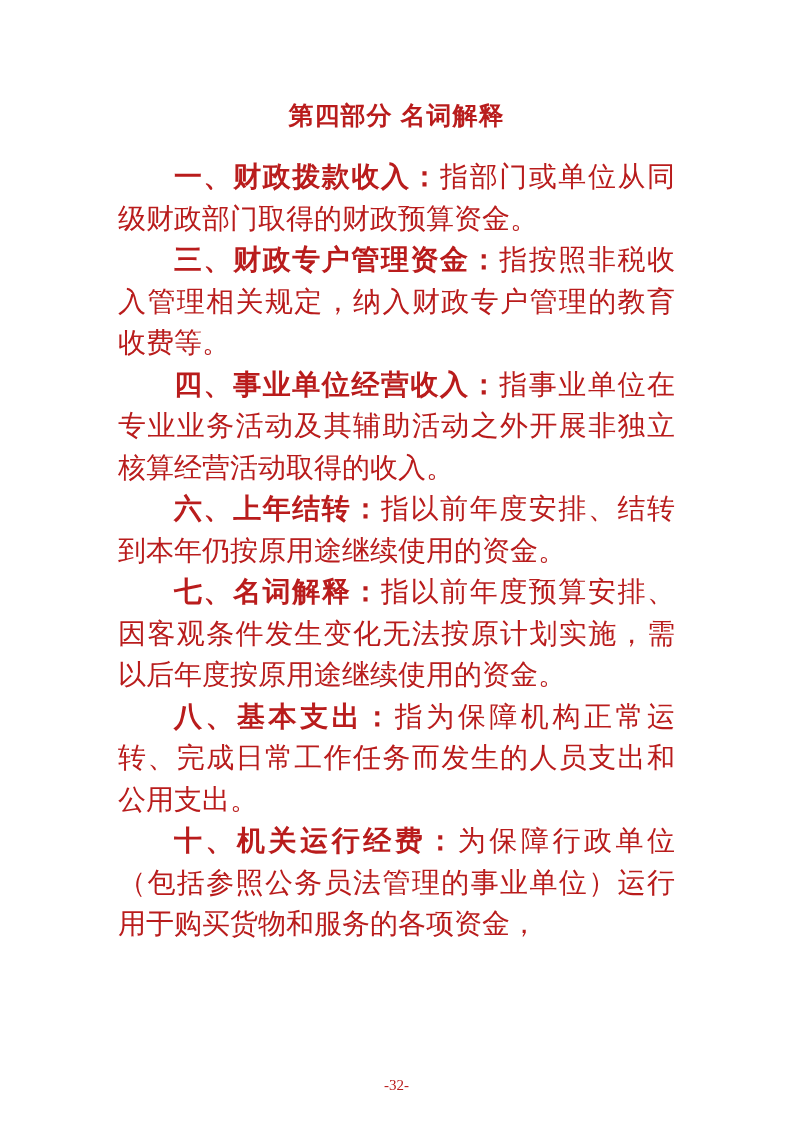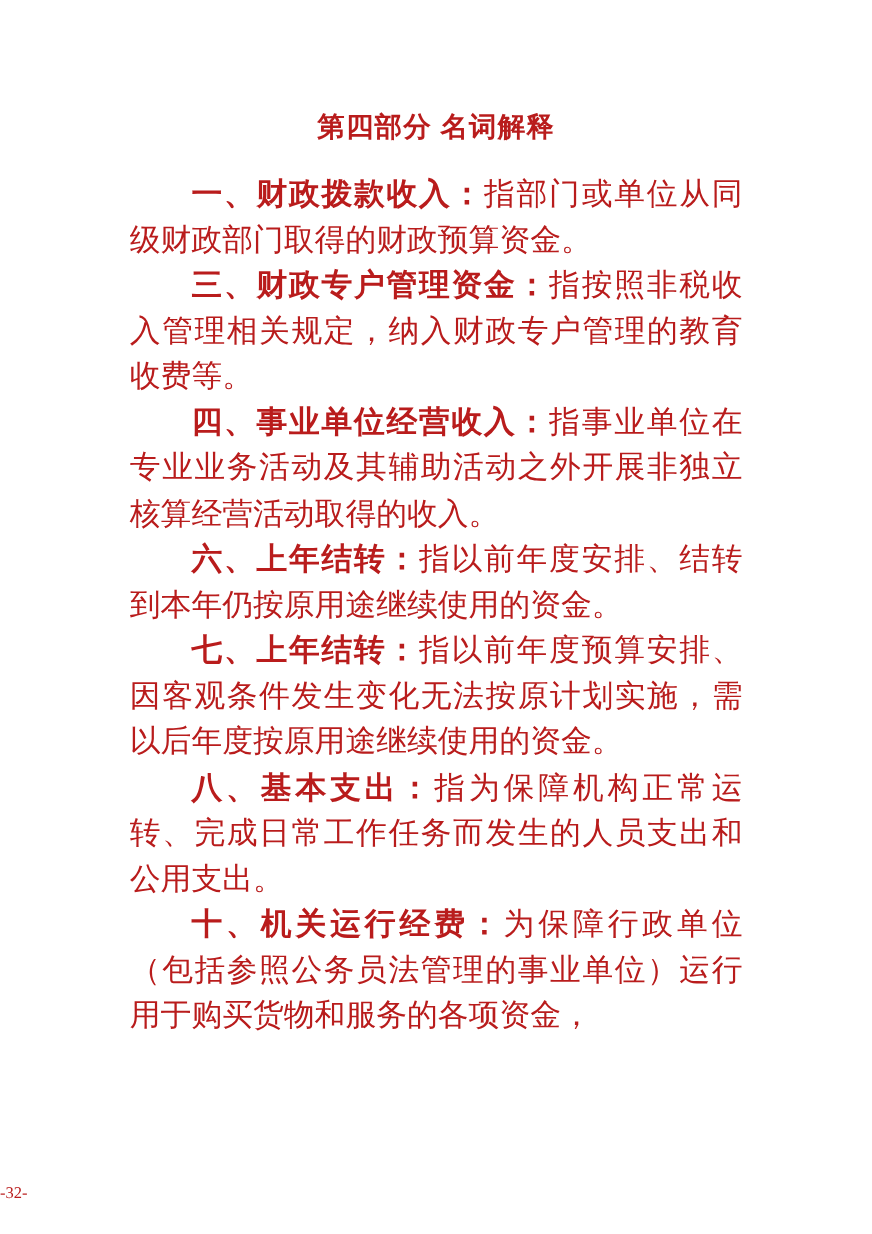--- a/index.html
+++ b/index.html
@@ -40,39 +40,39 @@
     text-indent: 2em;
   }
   .term {
     font-weight: bold;
   }
   .page-footer {
     position: absolute;
     bottom: 28px;
     left: 0;
     right: 0;
-    text-align: left;
+    text-align: center;
     font-size: 15px;
     font-family: "Liberation Serif", "DejaVu Serif", serif;
     margin-top: 16px;
   }
 </style>
 </head>
 <body>
 
 <div class="page">
 
   <h1 class="doc-title">第四部分 名词解释</h1>
 
   <div class="doc-body">
     <p class="def-para"><span class="term">一、财政拨款收入：</span><span class="def">指部门或单位从同级财政部门取得的财政预算资金。</span></p>
     <p class="def-para"><span class="term">三、财政专户管理资金：</span><span class="def">指按照非税收入管理相关规定，纳入财政专户管理的教育收费等。</span></p>
     <p class="def-para"><span class="term">四、事业单位经营收入：</span><span class="def">指事业单位在专业业务活动及其辅助活动之外开展非独立核算经营活动取得的收入。</span></p>
     <p class="def-para"><span class="term">六、上年结转：</span><span class="def">指以前年度安排、结转到本年仍按原用途继续使用的资金。</span></p>
-    <p class="def-para"><span class="term">七、上年结转：</span><span class="def">指以前年度预算安排、因客观条件发生变化无法按原计划实施，需以后年度按原用途继续使用的资金。</span></p>
+    <p class="def-para"><span class="term">七、名词解释：</span><span class="def">指以前年度预算安排、因客观条件发生变化无法按原计划实施，需以后年度按原用途继续使用的资金。</span></p>
     <p class="def-para"><span class="term">八、基本支出：</span><span class="def">指为保障机构正常运转、完成日常工作任务而发生的人员支出和公用支出。</span></p>
     <p class="def-para"><span class="term">十、机关运行经费：</span><span class="def">为保障行政单位（包括参照公务员法管理的事业单位）运行用于购买货物和服务的各项资金，</span></p>
   </div>
 
   <div class="page-footer">
     <span>-32-</span>
   </div>
 
 </div>
 

